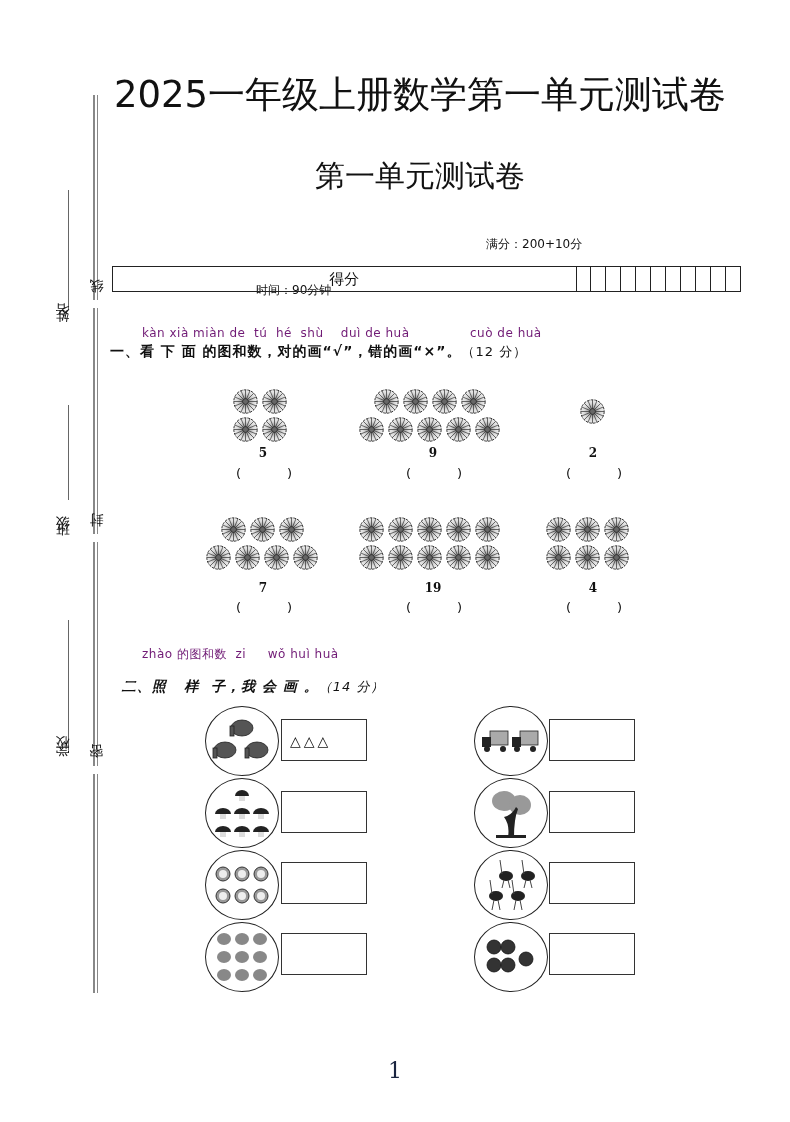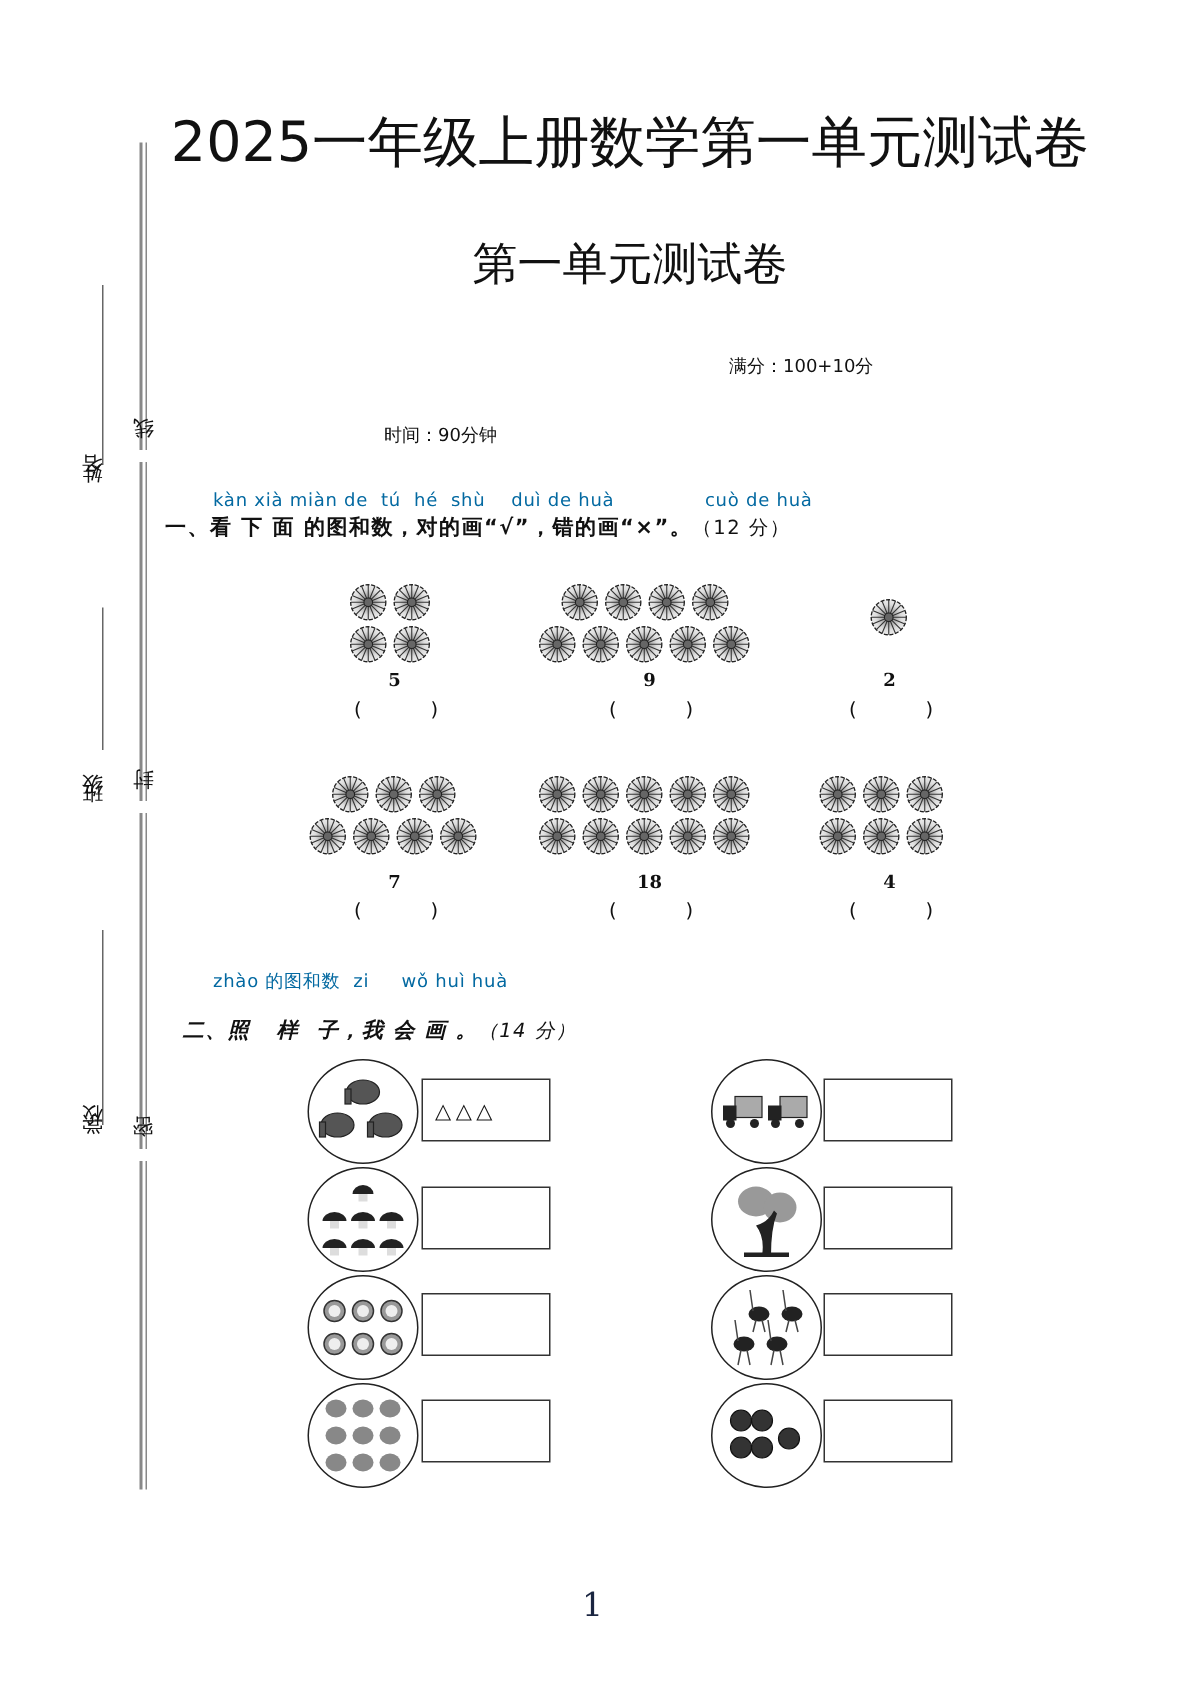--- a/index.html
+++ b/index.html
@@ -9,55 +9,69 @@
   .main-title { left:0; width:840px; top:70px; text-align:center; font-size:37px; font-weight:normal; letter-spacing:0px; }
   .sub-title { left:0; width:840px; top:156px; text-align:center; font-size:30px; }
   .meta { top:236px; font-size:12px; }
   
   .vline-double { left:93px; width:2px; border-left:2px solid #888; border-right:1px solid #888; }
   .vline-single { left:68px; width:0; border-left:1.5px solid #666; }
   .vlabel { writing-mode:vertical-rl; transform:rotate(180deg); font-size:14px; letter-spacing:6px; background:#fff; }
   .seal { font-size:14px; background:#fff; padding:4px 0; writing-mode:vertical-rl; transform:rotate(180deg);}
   table.score { position:absolute; left:112px; top:266px; width:629px; border-collapse:collapse; font-size:15px; }
   table.score td { border:1px solid #222; height:24px; text-align:center; padding:0; }
-  .pinyin { font-size:12px; color:#0369a1; letter-spacing:0.5px; }
+  .pinyin { font-size:12px; color:#701a75; letter-spacing:0.5px; }
   .qhead { font-size:14px; font-weight:bold; letter-spacing:1px; }
   .qhead .pts { font-weight:normal; font-size:13px; }
   .flowergroup { position:absolute; display:flex; flex-direction:column; align-items:center; }
   .frow { display:flex; gap:2px; justify-content:center; margin-bottom:1px; }
   .flower { width:27px; height:27px; }
   .num { position:absolute; font-family:"DejaVu Serif", serif; font-weight:bold; font-size:12px; text-align:center; width:40px; }
   .paren { position:absolute; font-size:13px; display:flex; justify-content:space-between; width:56px; }
   .circle { position:absolute; width:72px; height:68px; border:1.6px solid #222; border-radius:50%; display:flex; align-items:center; justify-content:center; flex-wrap:wrap; }
   .ansbox { position:absolute; width:86px; height:42px; border:1.5px solid #333; font-size:14px; line-height:42px; padding-left:8px; box-sizing:border-box; letter-spacing:3px; }
   .pagenum { left:0; width:790px; top:1058px; text-align:center; font-family:"DejaVu Serif", serif; font-size:22px; color:#1a2540; }
 </style>
 </head>
 <body>
 
 <div class="abs main-title">2025一年级上册数学第一单元测试卷</div>
 <div class="abs sub-title">第一单元测试卷</div>
 <div class="abs meta" style="left:256px;margin-top:46px;">时间：90分钟</div>
-<div class="abs meta" style="left:486px;">满分：100+10分</div>
+<div class="abs meta" style="left:486px;">满分：200+10分</div>
 
 <div class="abs vline-double" style="top:95px;height:898px;"></div>
 <div class="abs vline-single" style="top:190px;height:120px;"></div>
 <div class="abs vline-single" style="top:405px;height:95px;"></div>
 <div class="abs vline-single" style="top:620px;height:130px;"></div>
 
 <div class="abs vlabel" style="left:53px;top:322px;">姓名</div>
 <div class="abs vlabel" style="left:53px;top:535px;">班级</div>
 <div class="abs vlabel" style="left:53px;top:756px;">学校</div>
 
 <div class="abs seal" style="left:87px;top:300px;">线</div>
 <div class="abs seal" style="left:87px;top:534px;">封</div>
 <div class="abs seal" style="left:87px;top:766px;">密</div>
 
 <table class="score">
   <tbody>
+  <tr>
+    <td>得分</td>
+    <td></td>
+    <td></td>
+    <td></td>
+    <td></td>
+    <td></td>
+    <td></td>
+    <td></td>
+    <td></td>
+    <td></td>
+    <td></td>
+    <td></td>
+  </tr>
 </tbody>
   </table>
 
 <div class="abs pinyin" style="left:142px;top:326px;white-space:pre;">kàn xià miàn de  tú  hé  shù    duì de huà              cuò de huà</div>
 <div class="abs qhead" style="left:110px;top:343px;">
   <span>一、看 下 面 的图和数，对的画“√”，错的画“×”。</span><span class="pts">（12 分）</span>
 </div>
 
 <svg width="0" height="0" style="position:absolute">
   <defs>
@@ -221,21 +235,21 @@
         <use href="#flower"></use>
       </svg>
       <svg class="flower">
         <use href="#flower"></use>
       </svg>
       <svg class="flower">
         <use href="#flower"></use>
       </svg>
     </div>
 </div>
-<div class="num" style="left:413px;top:581px;">18</div>
+<div class="num" style="left:413px;top:581px;">19</div>
 <div class="paren" style="left:406px;top:600px;">
     <span>(</span>
     <span>)</span>
   </div>
 
 <div class="flowergroup" style="left:545px;top:516px;">
   <div class="frow">
       <svg class="flower">
         <use href="#flower"></use>
       </svg>

